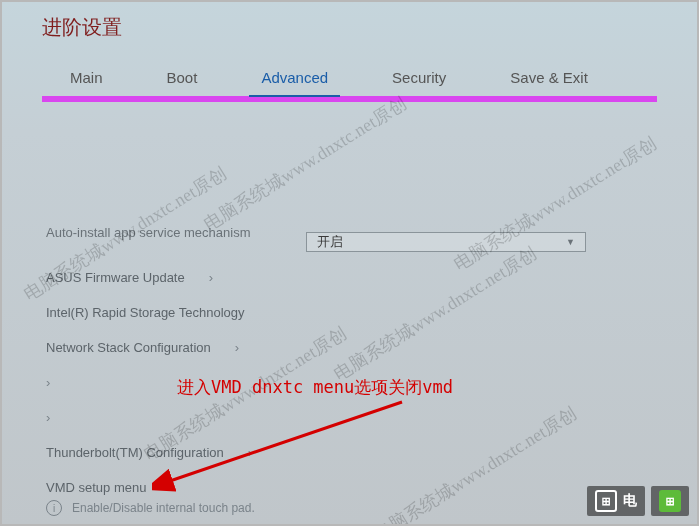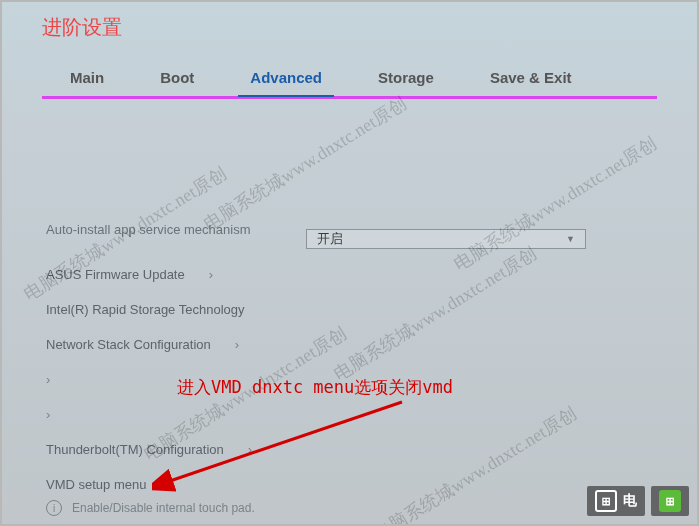--- a/index.html
+++ b/index.html
@@ -6,22 +6,22 @@
 body {
   width: 699px; height: 526px;
   font-family: "Segoe UI", Arial, sans-serif;
   background: linear-gradient(180deg, #c5d5dc 0%, #c5cfd5 25%, #c0c6ca 100%);
   position: relative; overflow: hidden;
   border: 2px solid #b8b8b8;
 }
 .header {
   padding: 12px 40px 0 40px;
 }
-.title { font-size: 20px; color: #ef4444; margin-bottom: 18px; }
-.tabs { display: flex; gap: 0; border-bottom: 3px solid #d946ef; margin: 0 40px; font-weight: bold; }
+.title { font-size: 20px; color: #7f1d1d; margin-bottom: 18px; }
+.tabs { display: flex; gap: 8px; border-bottom: 6px solid #d946ef; margin: 0 40px; }
 .tab {
   padding: 10px 28px; font-size: 15px; color: #555;
   cursor: pointer; position: relative;
 }
 .tab.active { color: #1a5da8; }
 .tab.active::after {
   content: ""; position: absolute; left: 16px; right: 16px; bottom: -1px;
   height: 2px; background: #1a5da8;
 }
 .content { padding: 110px 44px 20px 44px; }
@@ -85,21 +85,21 @@
 <body>
 
 <div class="header">
   <div class="title">进阶设置</div>
 </div>
 
 <div class="tabs">
   <div class="tab">Main</div>
   <div class="tab">Boot</div>
   <div class="tab active">Advanced</div>
-  <div class="tab">Storage</div>
+  <div class="tab">Security</div>
   <div class="tab">Save &amp; Exit</div>
 </div>
 
 <div class="content">
 
   <div class="row">
     <div class="label">Auto-install app service mechanism</div>
     <div class="select">
       <span>开启</span>
     </div>

